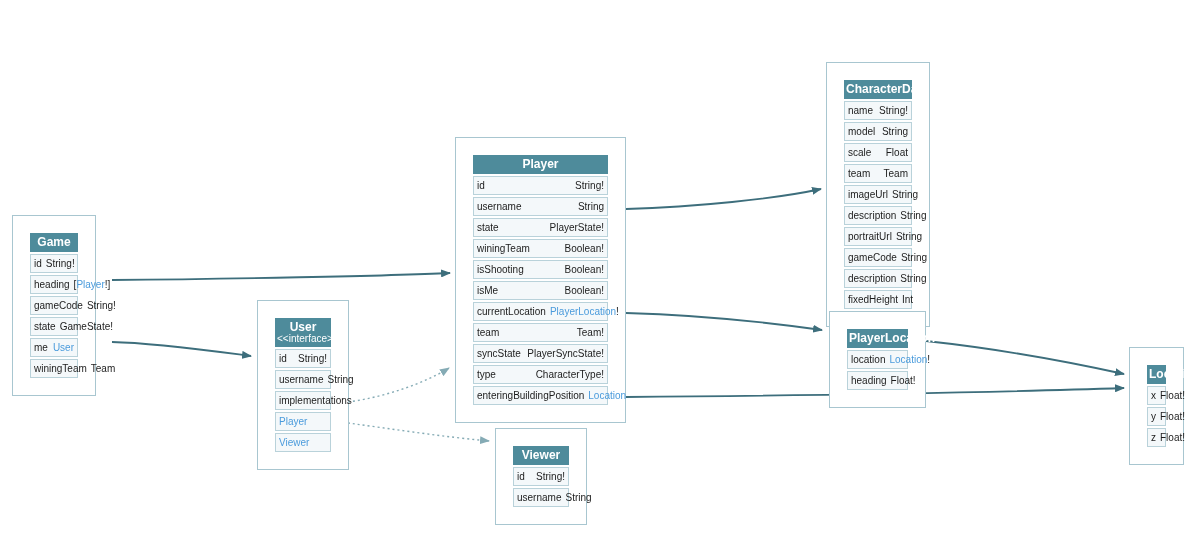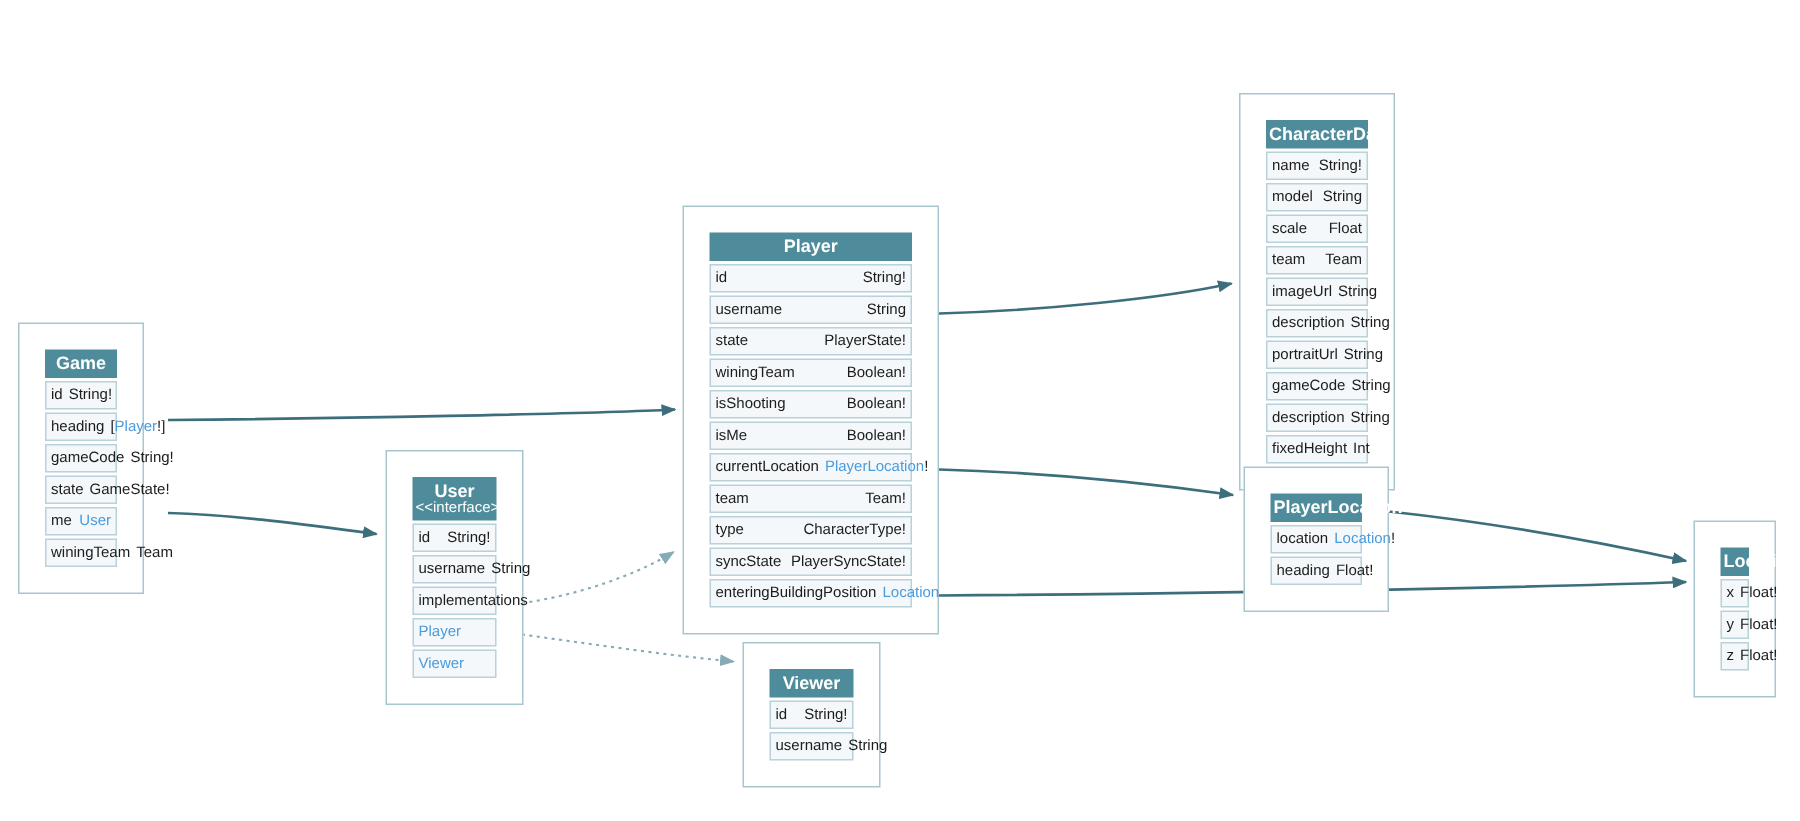--- a/index.html
+++ b/index.html
@@ -141,26 +141,26 @@
         </div>
         <div class="trow">
           <span class="fname">currentLocation</span>
           <span class="ftype"><span class="link">PlayerLocation</span><span>!</span></span>
         </div>
         <div class="trow">
           <span class="fname">team</span>
           <span class="ftype"><span>Team!</span></span>
         </div>
         <div class="trow">
+          <span class="fname">syncState</span>
+          <span class="ftype"><span>PlayerSyncState!</span></span>
+        </div>
+        <div class="trow">
           <span class="fname">type</span>
           <span class="ftype"><span>CharacterType!</span></span>
-        </div>
-        <div class="trow">
-          <span class="fname">syncState</span>
-          <span class="ftype"><span>PlayerSyncState!</span></span>
         </div>
         <div class="trow">
           <span class="fname">enteringBuildingPosition</span>
           <span class="ftype"><span class="link">Location</span></span>
         </div>
       </div>
       <div class="table" style="left: 495px; top: 428px; width: 92px;">
         <div class="thead">
           <div class="ttitle">Viewer</div>
         </div>

